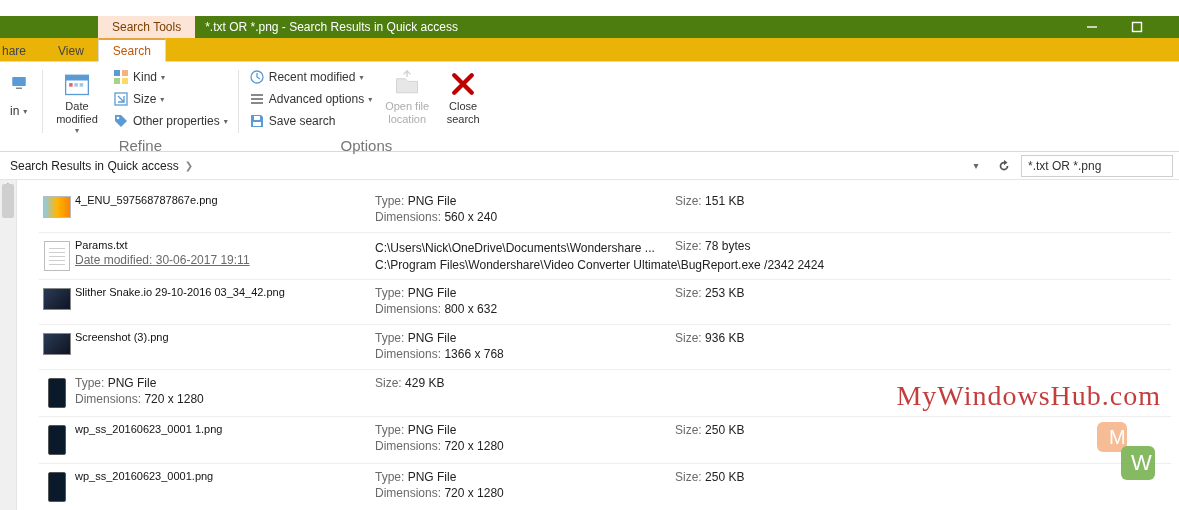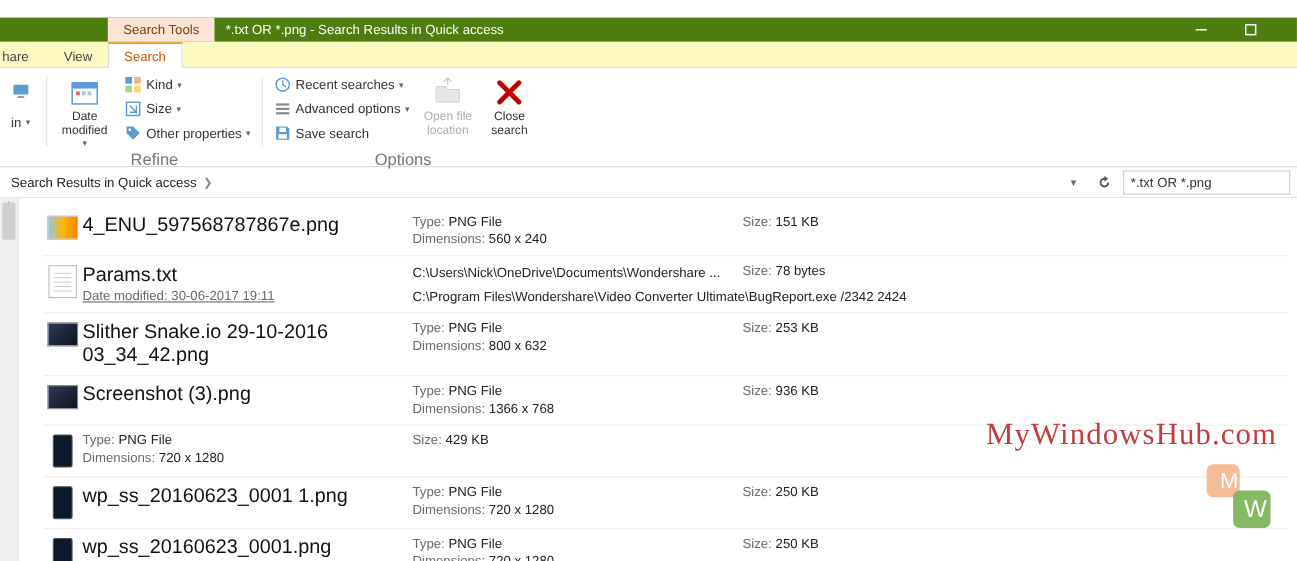--- a/index.html
+++ b/index.html
@@ -8,21 +8,21 @@
   
   .titlebar { display: flex; align-items: stretch; height: 22px; background: #4d7c0f; color: #fff; margin-top: 16px; }
   .titlebar .gap-left { width: 98px; }
   .titlebar .tool-tab { background: #fce4d6; color: #7a3e00; padding: 0 14px; display: flex; align-items: center; font-size: 12px; }
   .titlebar .title-text { flex: 1; display: flex; align-items: center; padding-left: 10px; font-size: 12px; }
   .titlebar .win-controls { display: flex; }
   .titlebar .win-btn { width: 45px; display: flex; align-items: center; justify-content: center; color: #fff; font-size: 12px; cursor: default; }
   .titlebar svg { stroke: #fff; }
 
   
-  .tabs-row { display: flex; align-items: flex-end; height: 24px; border-bottom: 1px solid #d9d9d9; background: #fef9c3; }
+  .tabs-row { display: flex; align-items: flex-end; height: 24px; border-bottom: 1px solid #d9d9d9; background: #eab308; }
   .tabs-row .tab { padding: 4px 14px 3px; font-size: 12px; color: #444; cursor: default; }
   .tabs-row .tab.first { padding-left: 2px; padding-right: 18px; }
   .tabs-row .tab.active { border: 1px solid #d9d9d9; border-bottom: 1px solid #fff; background: #fff; color: #c45500; position: relative; top: 1px; }
   .tabs-row .tab.first-active-context { border-top: 2px solid #e8a33d; }
 
   
   .ribbon { display: flex; height: 90px; border-bottom: 1px solid #d9d9d9; background: #fff; padding-top: 4px; }
   .ribbon-group { display: flex; flex-direction: column; align-items: center; padding: 0 6px; position: relative; }
   .ribbon-group-body { display: flex; flex: 1; align-items: flex-start; }
   .ribbon-group-label { font-size: 15px; color: #777; text-align: center; padding-bottom: 2px; height: 14px; }
@@ -52,21 +52,21 @@
   .scroll-gutter { width: 17px; background: #f0f0f0; border-right: 1px solid #e5e5e5; position: relative; }
   .scroll-gutter .thumb { position: absolute; left: 2px; right: 2px; top: 4px; height: 34px; background: #cfcfcf; border-radius: 2px; }
   .scroll-gutter .arrow { position: absolute; left: 0; right: 0; text-align: center; font-size: 9px; color: #6a6a6a; }
   .scroll-gutter .up { top: 0; } .scroll-gutter .down { bottom: 0; }
 
   .list { flex: 1; padding: 8px 0 0 22px; overflow: hidden; position: relative; }
   .row { display: flex; align-items: flex-start; padding: 6px 0 8px; border-bottom: 1px solid #eee; margin-right: 8px; }
   .thumb-cell { width: 36px; display: flex; align-items: flex-start; justify-content: center; padding-top: 2px; }
   .thumb-cell svg, .thumb-cell .thumb-img { width: 28px; height: 22px; }
   .name-cell { width: 300px; padding-right: 10px; }
-  .name-cell .fname { font-size: 18px; color: #111; }
+  .name-cell .fname { font-size: 11px; color: #111; }
   .name-cell .subline { font-size: 12px; color: #6a6a6a; margin-top: 2px; text-decoration: underline; }
   .mid-cell { width: 300px; font-size: 12px; }
   .mid-cell .mlabel { color: #6a6a6a; }
   .mid-cell .mval { color: #222; }
   .mid-cell .line2 { margin-top: 2px; }
   .size-cell { width: 200px; font-size: 12px; }
   .size-cell .slabel { color: #6a6a6a; } .size-cell .sval { color: #222; }
   .path-line { font-size: 12px; color: #222; margin-top: 2px; }
 
   .watermark { position: absolute; right: 18px; top: 200px; pointer-events: none; opacity: 0.85; text-align: right; }
@@ -192,21 +192,21 @@
   <div class="ribbon-group">
     <div class="ribbon-group-body">
       <div class="col">
         <div class="small-btn">
           <span class="si">
             <svg viewBox="0 0 16 16" width="16" height="16">
                 <circle cx="8" cy="8" r="6" fill="none" stroke="#5b9bd5" stroke-width="1.3"></circle>
                 <path d="M8 4 V8 L11 10" stroke="#5b9bd5" stroke-width="1.3" fill="none"></path>
               </svg>
           </span>
-          <span>Recent searches</span>
+          <span>Recent modified</span>
           <span class="caret">▾</span>
         </div>
         <div class="small-btn">
           <span class="si">
             <svg viewBox="0 0 16 16" width="16" height="16">
                 <rect x="2" y="3" width="12" height="2" fill="#888"></rect>
                 <rect x="2" y="7" width="12" height="2" fill="#888"></rect>
                 <rect x="2" y="11" width="12" height="2" fill="#888"></rect>
               </svg>
           </span>

